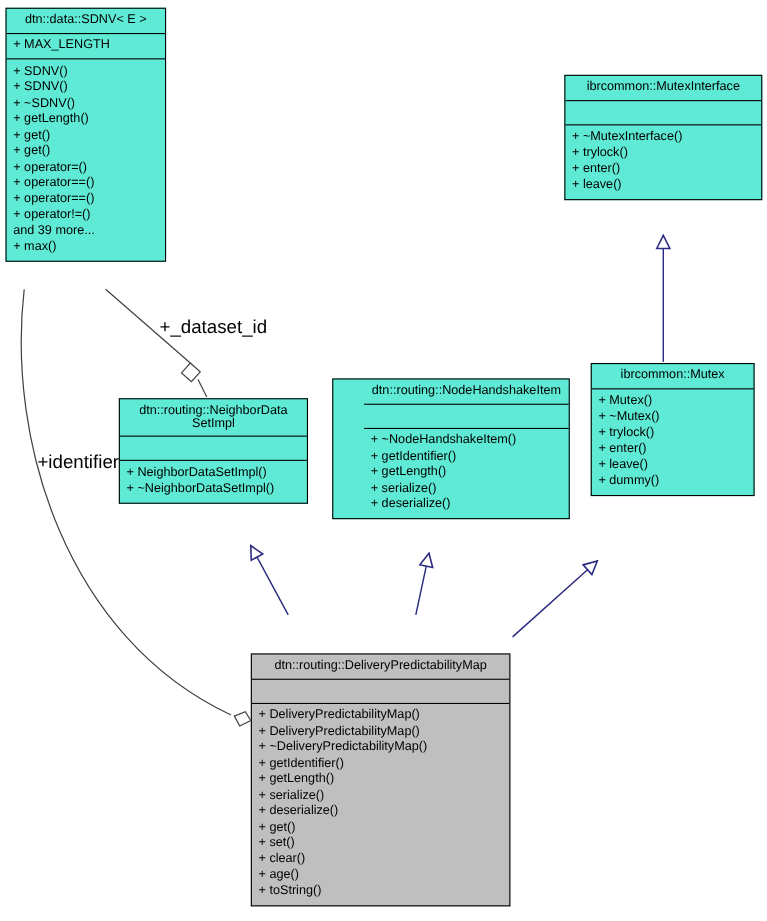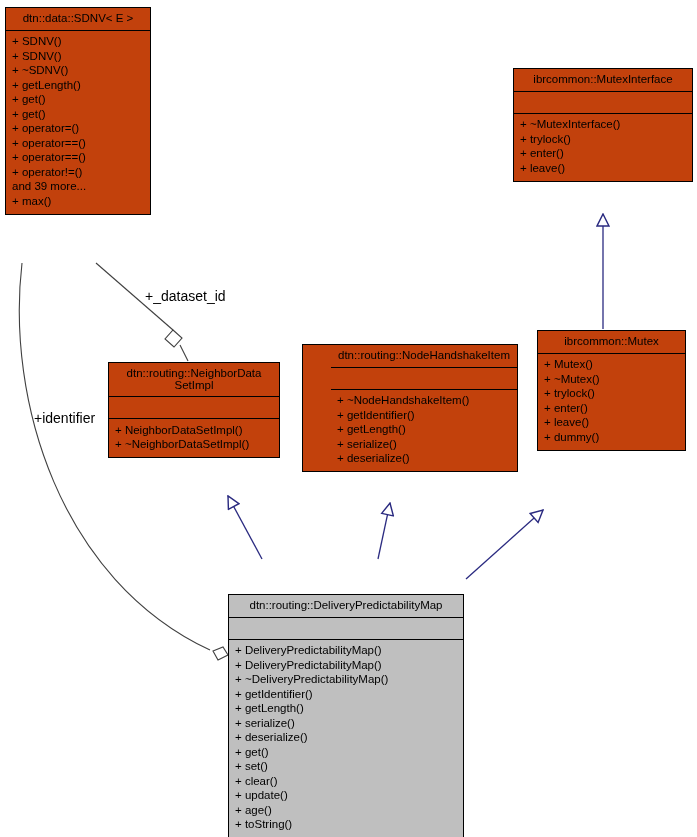--- a/index.html
+++ b/index.html
@@ -24,21 +24,21 @@
     position: absolute;
     left: 0; top: 0;
     width: 697px;
     height: 837px;
     pointer-events: none;
   }
   .uml-box {
     position: absolute;
     box-sizing: border-box;
     border: 1px solid #000000;
-    background: #c2410c;
+    background: #5eead4;
     font-size: 11.5px;
     line-height: 1.0;
     color: #000000;
   }
   .uml-box.highlight {
     background: #bfbfbf;
     margin-top: 34px;
   }
   .box-title {
     box-sizing: border-box;
@@ -60,21 +60,21 @@
   .box-methods {
     box-sizing: border-box;
     padding: 4px 6px 5px 6px;
   }
   .row {
     white-space: nowrap;
     padding: 1.5px 0;
   }
   .edge-label {
     position: absolute;
-    font-size: 14px;
+    font-size: 17px;
     color: #000000;
     white-space: nowrap;
   }
 </style>
 </head>
 <body>
 
 <div id="canvas">
 
   <svg id="edges" viewBox="0 0 697 837" xmlns="http://www.w3.org/2000/svg">
@@ -107,20 +107,23 @@
     </g>
 
     <g>
       <path d="M 22 263 C 6 400 60 580 210 650" fill="none" stroke="#404040" stroke-width="1.1"></path>
       <polygon points="213,651 223,647 228,655 218,660" fill="#ffffff" stroke="#404040" stroke-width="1.1"></polygon>
     </g>
   </svg>
 
   <div class="uml-box" style="left:5px; top:7px; width:146px;">
     <div class="box-title">dtn::data::SDNV&lt; E &gt;</div>
+    <div class="box-attrs">
+      <div class="row">+ MAX_LENGTH</div>
+    </div>
     <div class="box-methods">
       <div class="row">+ SDNV()</div>
       <div class="row">+ SDNV()</div>
       <div class="row">+ ~SDNV()</div>
       <div class="row">+ getLength()</div>
       <div class="row">+ get()</div>
       <div class="row">+ get()</div>
       <div class="row">+ operator=()</div>
       <div class="row">+ operator==()</div>
       <div class="row">+ operator==()</div>
@@ -182,21 +185,20 @@
       <div class="row">+ DeliveryPredictabilityMap()</div>
       <div class="row">+ DeliveryPredictabilityMap()</div>
       <div class="row">+ ~DeliveryPredictabilityMap()</div>
       <div class="row">+ getIdentifier()</div>
       <div class="row">+ getLength()</div>
       <div class="row">+ serialize()</div>
       <div class="row">+ deserialize()</div>
       <div class="row">+ get()</div>
       <div class="row">+ set()</div>
       <div class="row">+ clear()</div>
-      <div class="row">+ update()</div>
       <div class="row">+ age()</div>
       <div class="row">+ toString()</div>
     </div>
   </div>
 
   <div class="edge-label" style="left:145px; top:288px;">+_dataset_id</div>
   <div class="edge-label" style="left:34px; top:410px;">+identifier</div>
 
 </div>
 

